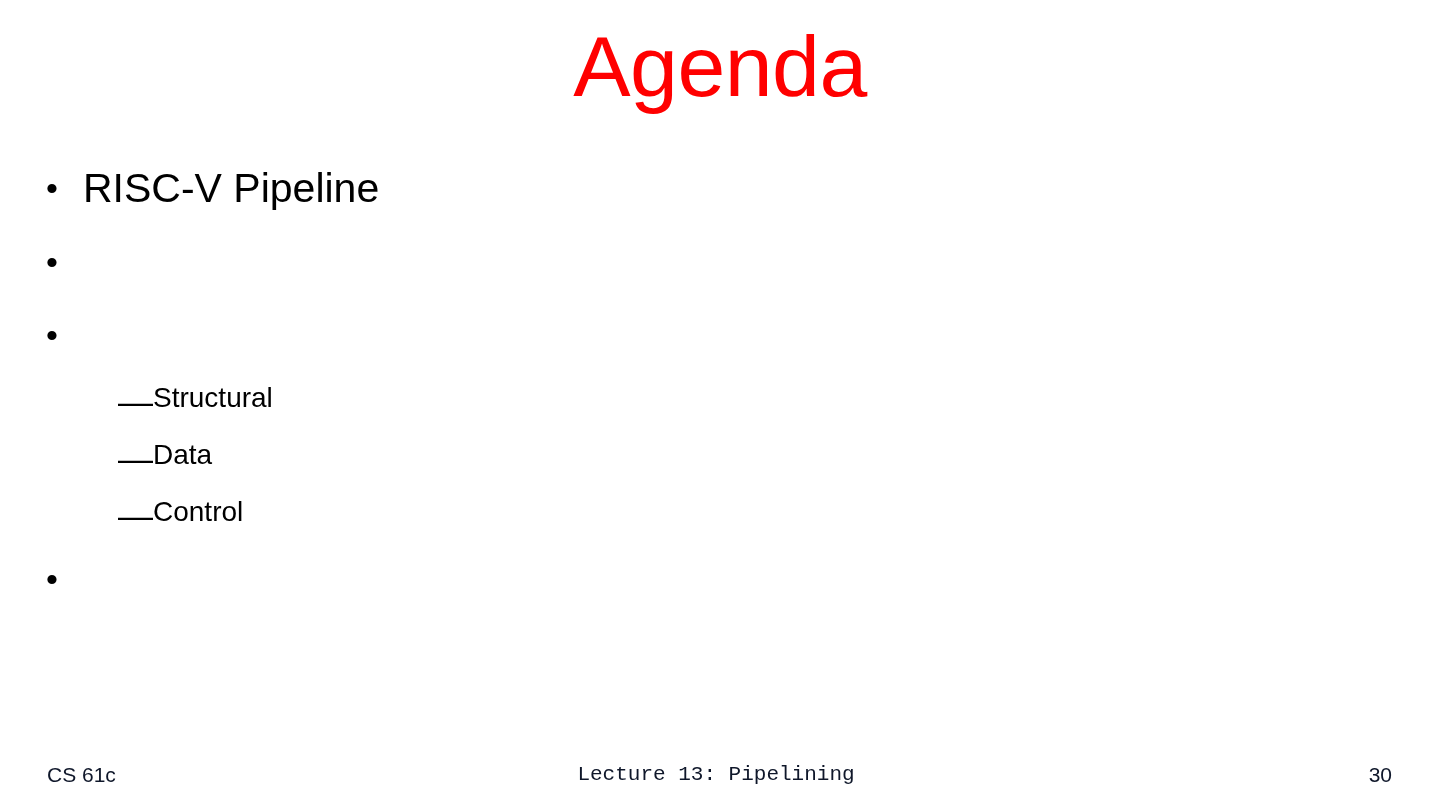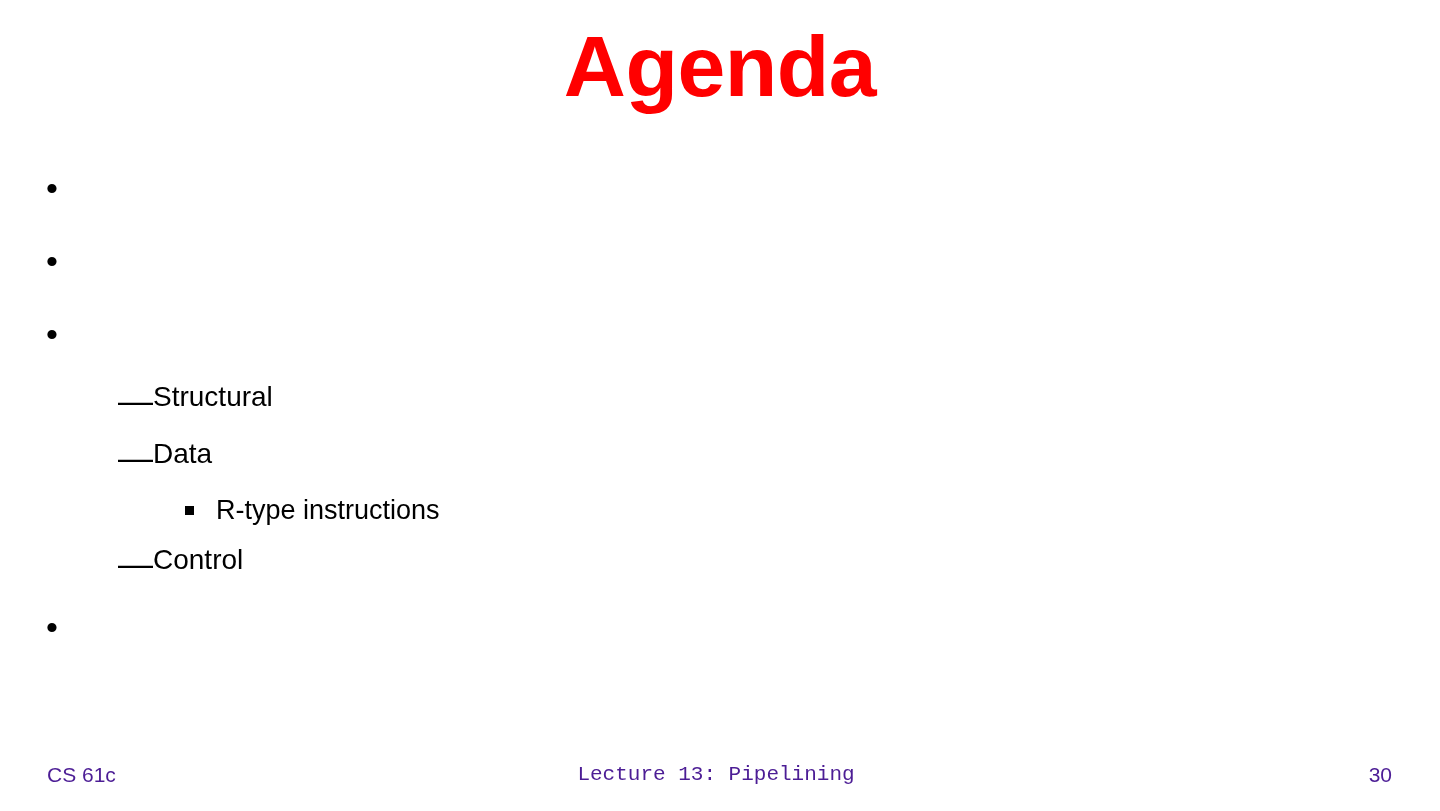--- a/index.html
+++ b/index.html
@@ -17,21 +17,21 @@
   }
 
   
   #slide-title {
     position: absolute;
     left: 0;
     top: 18px;
     width: 1440px;
     text-align: center;
     font-size: 86px;
-    font-weight: 700;
+    font-weight: 400;
     line-height: 1.12;
     color: #ff0000;
     letter-spacing: -0.5px;
     white-space: nowrap;
   }
 
   
   #slide-body {
     position: absolute;
     left: 44px;
@@ -114,21 +114,21 @@
   .gap-after-hazards { margin-bottom: 29px; }
   .gap-before-last   { margin-top: 26px; }
 
   
   #slide-footer {
     position: absolute;
     left: 0;
     top: 758px;
     width: 1440px;
     height: 34px;
-    color: #4c1d95;
+    color: #0f172a;
     font-size: 21px;
     line-height: 34px;
   }
   #footer-left {
     position: absolute;
     left: 47px;
     top: 0;
     white-space: nowrap;
   }
   #footer-center {
@@ -149,46 +149,41 @@
 </style>
 </head>
 <body>
 
 <div id="slide-title">Agenda</div>
 
 <div id="slide-body">
 
   <div class="bullet-row lvl1">
     <span class="marker">•</span>
+    <span class="txt">RISC-V Pipeline</span>
   </div>
 
   <div class="bullet-row lvl1">
     <span class="marker">•</span>
   </div>
 
   <div class="bullet-row lvl1 gap-after-hazards">
     <span class="marker">•</span>
   </div>
 
   <div class="bullet-row lvl2">
     <span class="marker">—</span>
     <span class="txt">Structural</span>
   </div>
 
   <div class="bullet-row lvl2">
     <span class="marker">—</span>
     <span class="txt">Data</span>
   </div>
 
-  <div class="bullet-row lvl3">
-    <span class="marker">
-        <span class="sq"></span>
-      </span>
-    <span class="txt">R-type instructions</span>
-  </div>
 
 
   <div class="bullet-row lvl2">
     <span class="marker">—</span>
     <span class="txt">Control</span>
   </div>
 
   <div class="bullet-row lvl1 gap-before-last">
     <span class="marker">•</span>
   </div>

